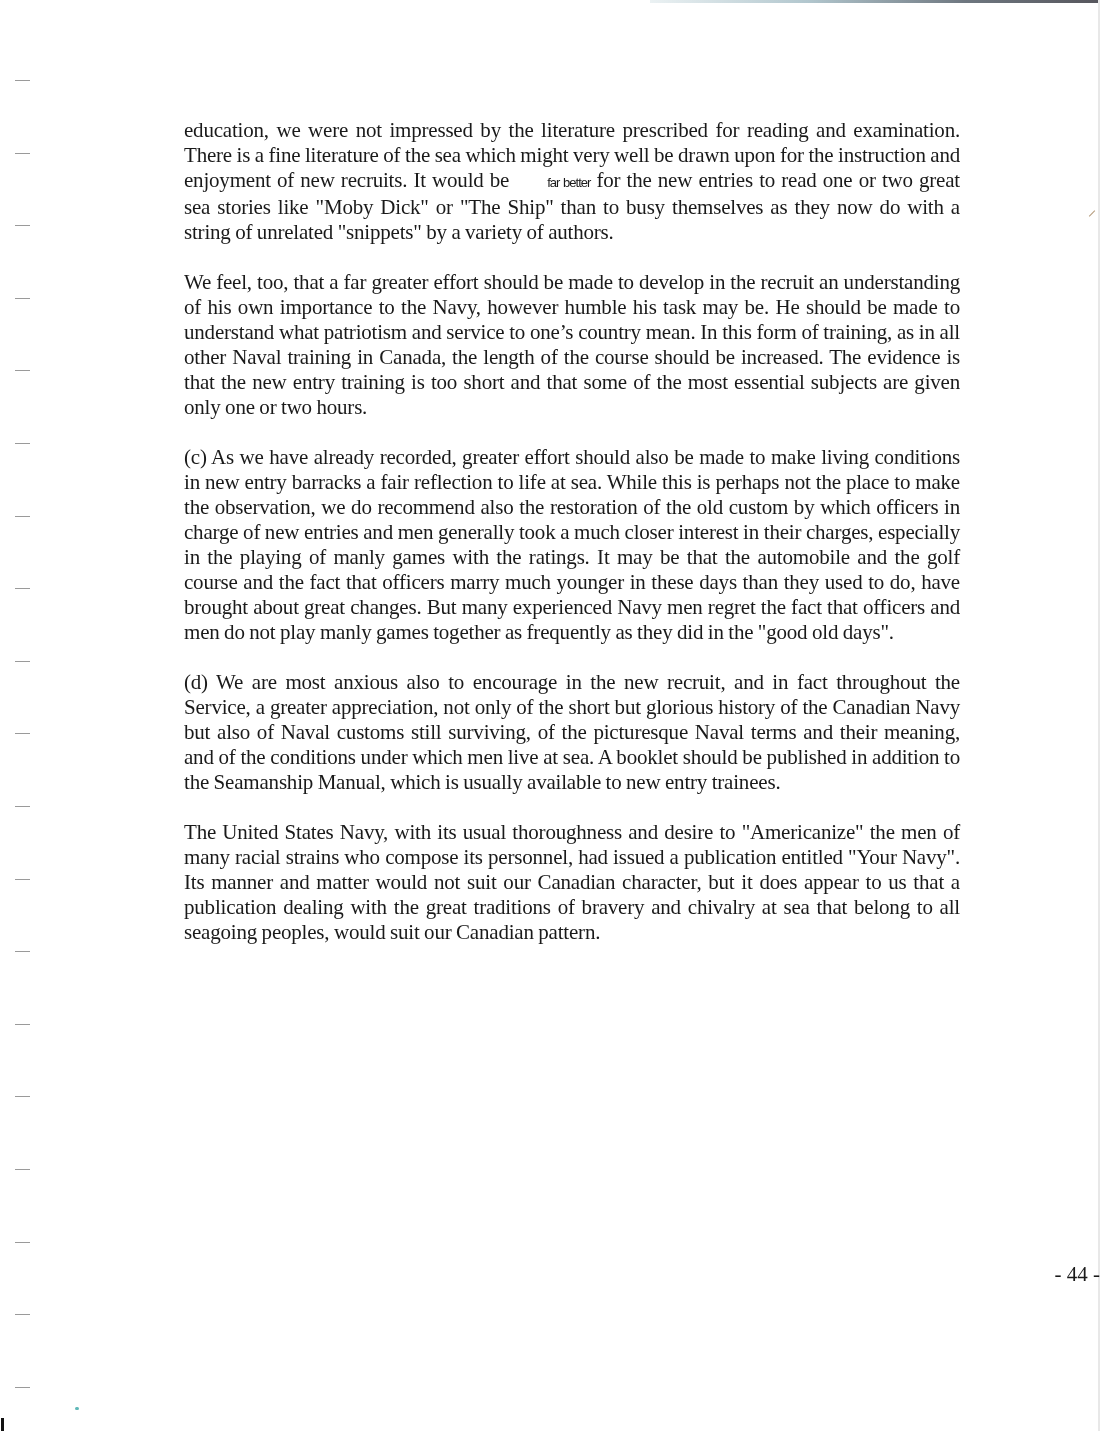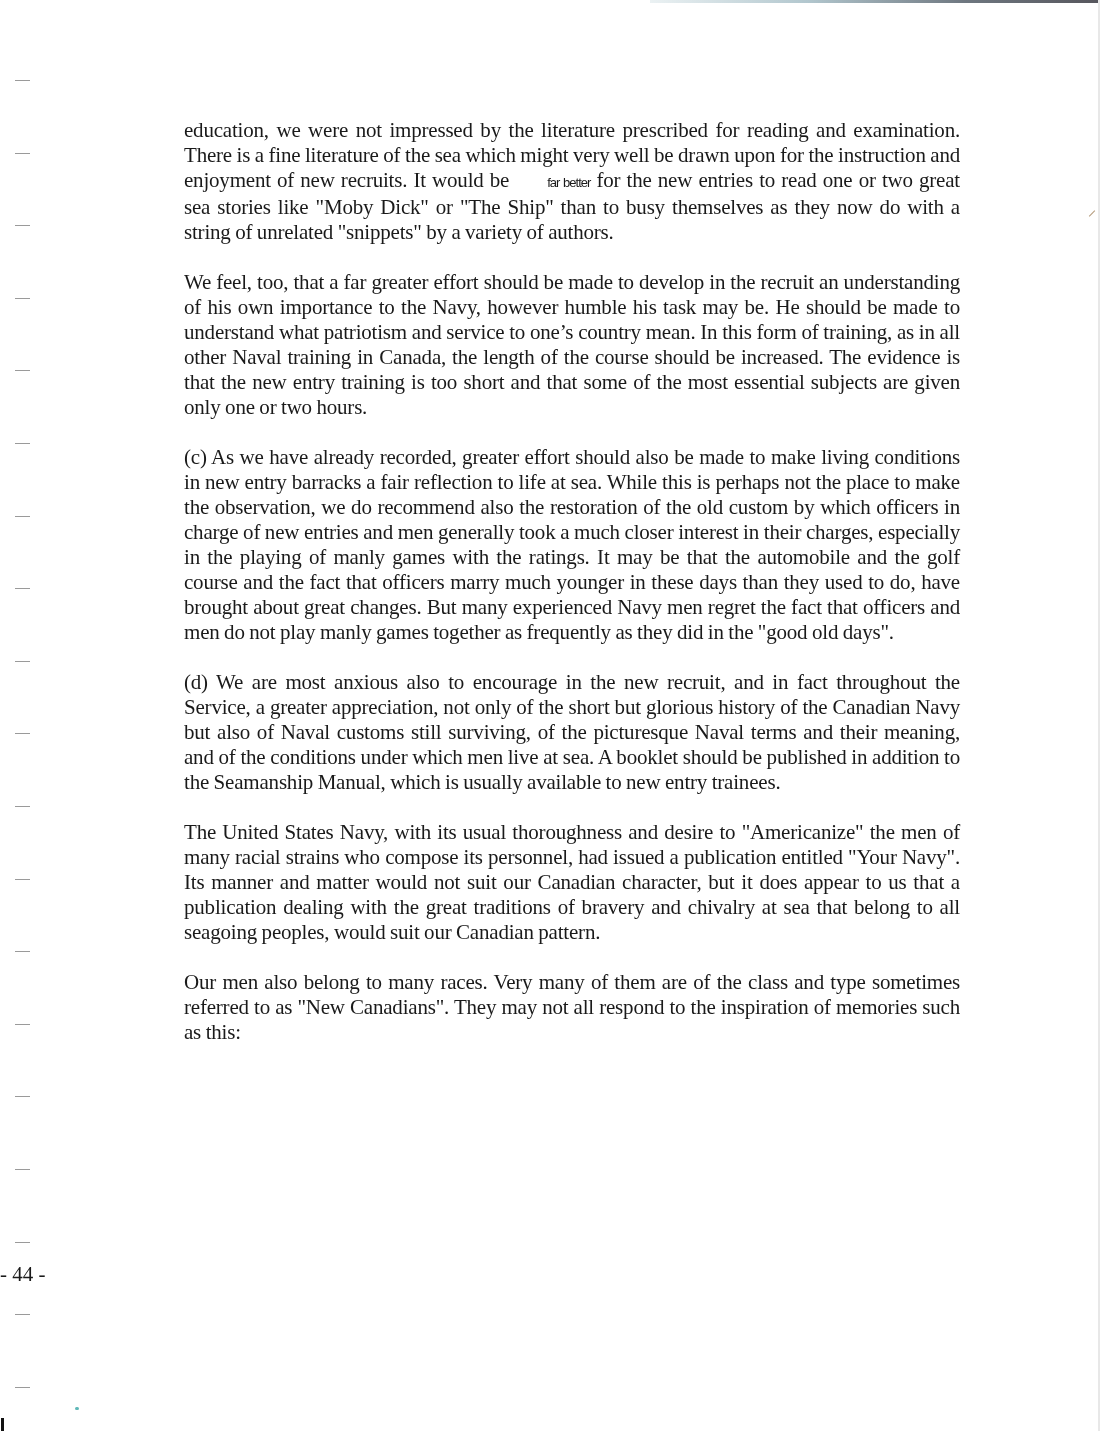--- a/index.html
+++ b/index.html
@@ -83,21 +83,21 @@
       font-family: "Liberation Sans Narrow", "Liberation Sans", sans-serif;
       font-size: 13px;
       letter-spacing: -1px;
       margin-left: 38px;
     }
     .page-number {
       position: absolute;
       top: 1262px;
       left: 0;
       width: 1100px;
-      text-align: left;
+      text-align: right;
       font-size: 21px;
     }
   </style>
 </head>
 <body>
 
 <div class="top-edge"></div>
 <div class="right-edge"></div>
 
 <div id="margin-marks">
@@ -129,16 +129,15 @@
   <p class="para"><span>education, we were not impressed by the literature prescribed for reading and examination.  There is a fine literature of the sea which might very well be drawn upon for the instruction and enjoyment of new recruits.  It would be</span><span class="handwritten">far better</span> <span>for the new entries to read one or two great sea stories like "Moby Dick" or "The Ship" than to busy themselves as they now do with a string of unrelated "snippets" by a variety of authors.</span></p>
 
   <p class="para">We feel, too, that a far greater effort should be made to develop in the recruit an understanding of his own importance to the Navy, however humble his task may be.  He should be made to understand what patriotism and service to one’s country mean.  In this form of training, as in all other Naval training in Canada, the length of the course should be increased.  The evidence is that the new entry training is too short and that  some of the most essential subjects are given only one or two hours.</p>
 
   <p class="para">(c) As we have already recorded, greater effort should also be made to make living conditions in new entry barracks a fair reflection to life at sea.  While this is perhaps not the place to make the observation, we do recommend also the restoration of the old custom by which officers in charge of new entries and men generally took a much closer interest in their charges, especially in the playing of manly games with the ratings.  It may be that the automobile and the golf course and the fact that officers marry much younger in these days than they used to do, have brought about great changes.  But many experienced Navy men regret the fact that officers and men do not play manly games together as frequently as they did in the "good old days".</p>
 
   <p class="para">(d) We are most anxious also to encourage in the new recruit, and in fact throughout the Service, a greater appreciation, not only of the short but glorious history of the Canadian Navy but also of Naval customs still surviving, of the picturesque Naval terms and their meaning, and of the conditions under which men live at sea.  A booklet should be published in addition to the Seamanship Manual, which is usually available to new entry trainees.</p>
 
   <p class="para">The United States Navy, with its usual thoroughness and desire to "Americanize" the men of many racial strains who compose its personnel, had issued a publication entitled "Your Navy".  Its manner and matter would not suit our Canadian character, but it does appear to us that a publication dealing with the great traditions of bravery and chivalry at sea that belong to all seagoing peoples, would suit our Canadian pattern.</p>
 
-  <p class="para">Our men also belong to many races.  Very many of them are of the class and type sometimes referred to as "New Canadians".  They may not all respond to the inspiration of memories such as this:</p>
 </div>
 
 <div class="page-number">- 44 -</div>
 
 </body></html>

